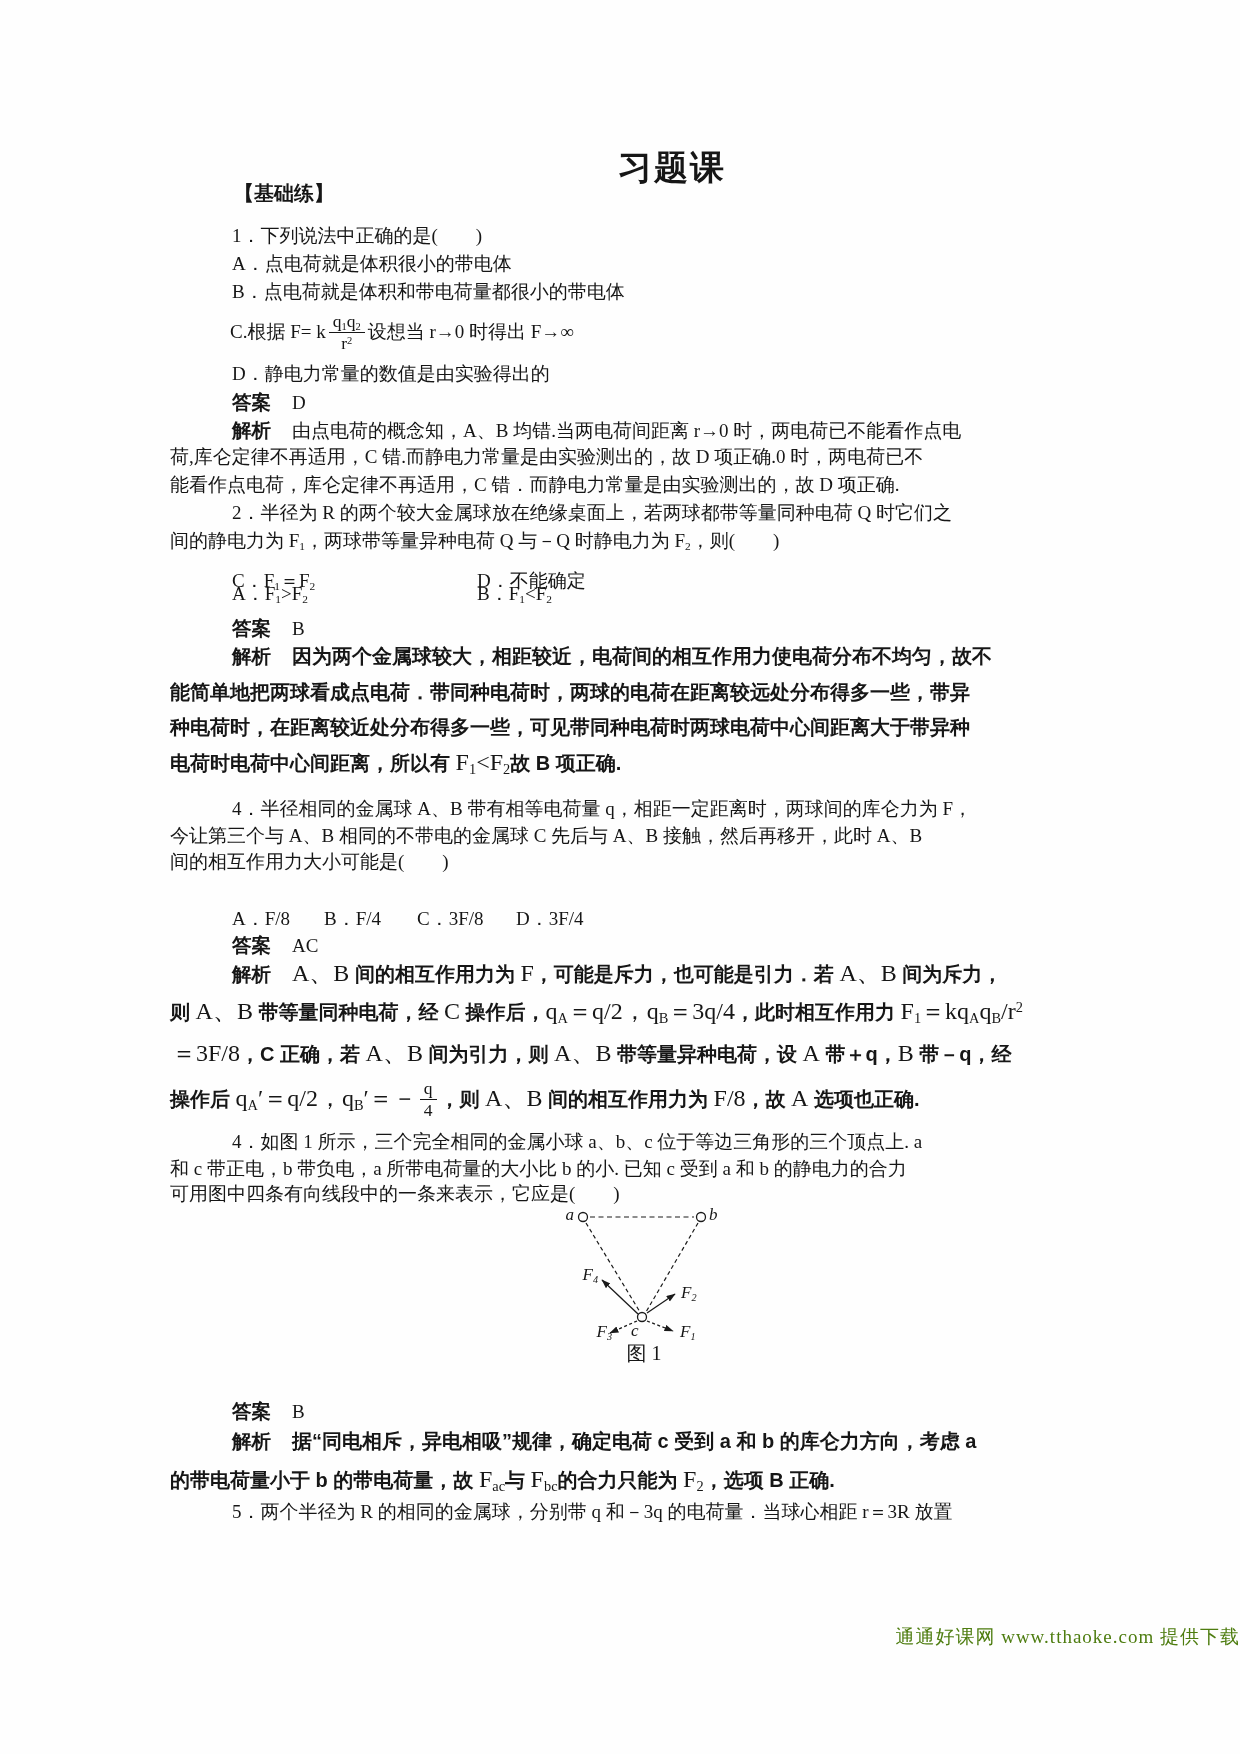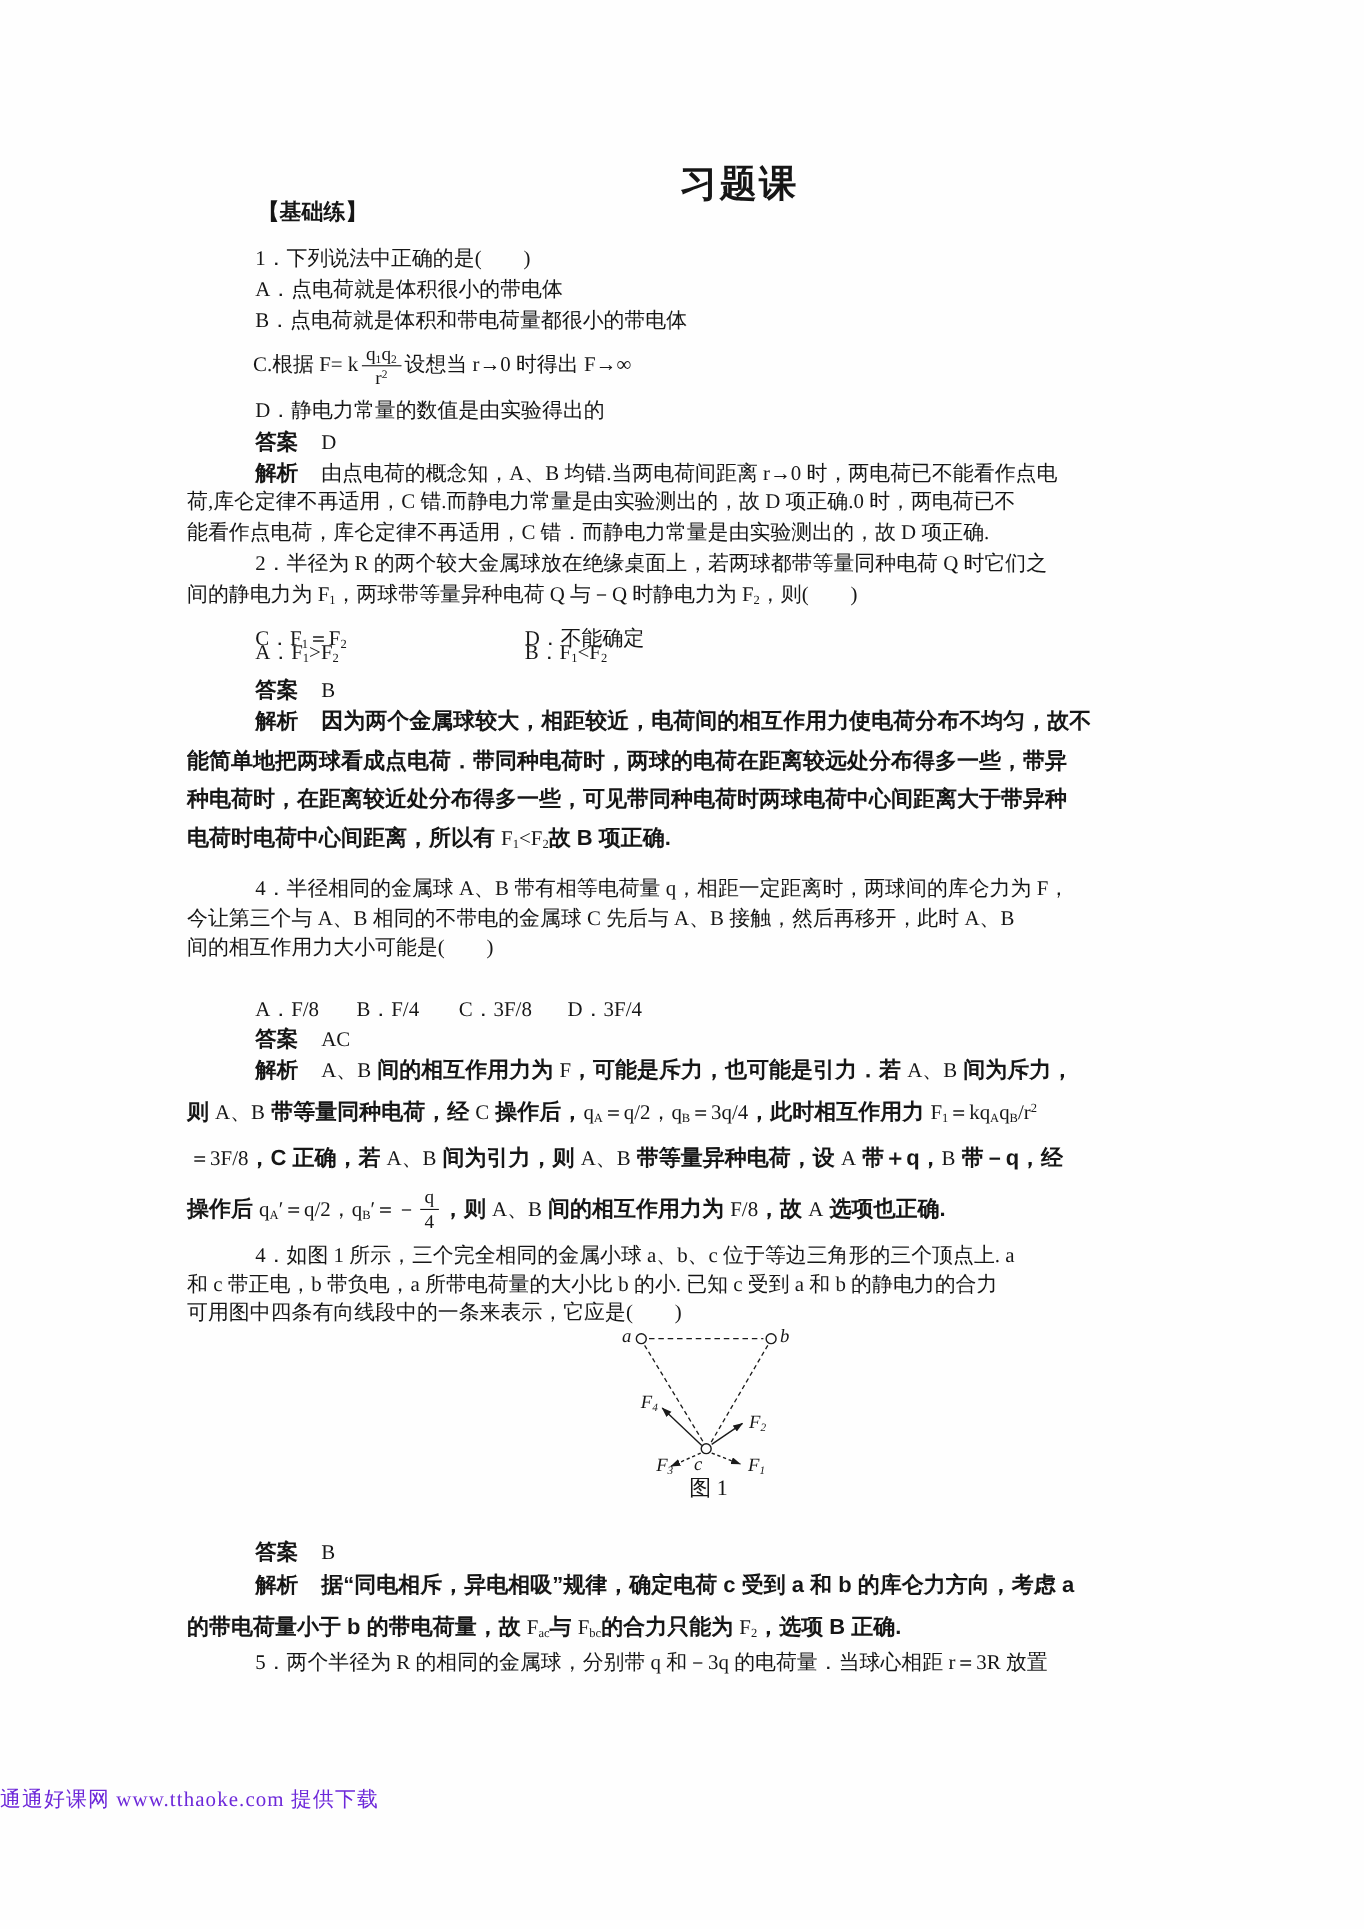--- a/index.html
+++ b/index.html
@@ -1,41 +1,41 @@
 <!DOCTYPE html>
 <html><head>
 <meta charset="utf-8">
 <style>
   html,body{margin:0;padding:0;background:#e8e8e8;}
   #page{position:relative;width:1240px;height:1754px;background:#fefefe;margin:0 auto;
         font-family:"Liberation Serif","DejaVu Serif",serif;color:#161616;overflow:hidden;}
   .line{position:absolute;font-size:19px;line-height:22px;white-space:nowrap;}
   .hei{font-family:"Liberation Sans","DejaVu Sans",sans-serif;font-weight:bold;font-size:20px;line-height:23px;}
-  .hei .m{font-family:"Liberation Serif","DejaVu Serif",serif;font-weight:normal;font-size:19px;}
+  .hei .m{font-family:"Liberation Serif","DejaVu Serif",serif;font-weight:normal;font-size:24px;}
   .lab{display:inline-block;width:60px;font-family:"Liberation Sans","DejaVu Sans",sans-serif;font-weight:bold;font-size:19.5px;}
   .title{font-size:34px;font-weight:bold;letter-spacing:2px;line-height:36px;}
   .sechdr{font-family:"Liberation Sans","DejaVu Sans",sans-serif;font-weight:bold;font-size:20px;}
   sub{font-size:0.6em;vertical-align:-0.28em;line-height:0;}
   sup{font-size:0.6em;vertical-align:0.5em;line-height:0;}
   .fr{display:inline-flex;flex-direction:column;align-items:center;vertical-align:middle;
       margin:0 3px;line-height:1.05;font-size:17.5px;font-family:"Liberation Serif","DejaVu Serif",serif;font-weight:normal;}
   .fr .nu{border-bottom:1.6px solid #161616;padding:0 4px 1px;}
   .fr .de{padding-top:1px;}
   .flexline{display:flex;align-items:center;}
   .col2{display:inline-block;width:245px;}
   .o92{display:inline-block;width:92px;}
   .o93{display:inline-block;width:93px;}
   .o99{display:inline-block;width:99px;}
   .o127{display:inline-block;width:127px;}
   .o125{display:inline-block;width:125px;}
   .o124{display:inline-block;width:124px;}
   .figlab{position:absolute;font-size:17px;font-style:italic;line-height:18px;white-space:nowrap;}
   .ralign{text-align:right;}
   .caption{font-size:20px;text-align:center;}
-  .footer{width:1240px;text-align:left;font-size:19px;color:#6d28d9;letter-spacing:1px;}
+  .footer{width:1240px;text-align:right;font-size:19px;color:#4d7c0f;letter-spacing:1px;}
 </style>
 </head>
 <body>
 
 <div id="page">
 
   <div class="line title" style="left:618px;top:150px;">习题课</div>
 
   <div class="line sechdr" style="left:234px;top:182px;">【基础练】</div>
 

